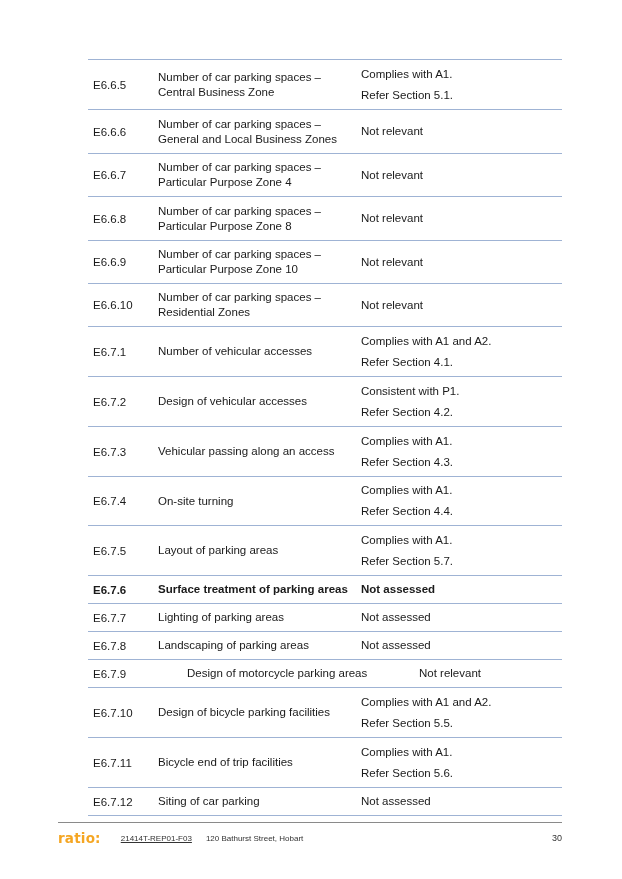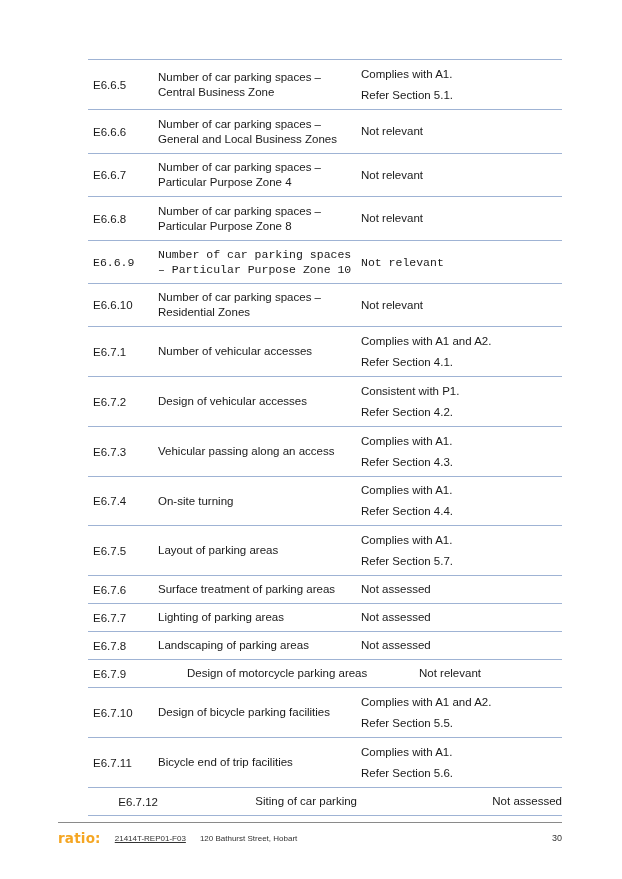--- a/index.html
+++ b/index.html
@@ -11,21 +11,21 @@
          box-sizing: border-box; }
   .c1 { width: 70px; padding-left: 5px; font-size: 11.5px; box-sizing: border-box; }
   .c2 { width: 203px; font-size: 11.5px; line-height: 15px; box-sizing: border-box; padding-right: 4px; }
   .c3 { flex: 1; font-size: 11.5px; box-sizing: border-box; }
   .c3 .line { display: block; line-height: 21px; }
   .footer-rule { position: absolute; left: 58px; top: 822px; width: 504px; height: 0;
                  border-top: 1.5px solid #8a8a8a; }
   .footer { position: absolute; left: 58px; top: 829px; width: 504px; height: 18px;
             display: flex; align-items: center; font-size: 8px; color: #333; }
   .logo { font-family: "DejaVu Sans", sans-serif; font-weight: bold; font-size: 13.5px;
-          color: #f5a623; letter-spacing: 0.2px; margin-right: 14px; }
+          color: #f5a623; letter-spacing: 0.2px; margin-right: 20px; }
   .docref { margin-right: 14px; text-decoration: underline; }
   .page { margin-left: auto; font-size: 9px; }
 </style>
 </head>
 <body>
 
 <div class="table" id="tbl">
     <div class="row" style="height: 50px;">
       <div class="c1">E6.6.5</div>
       <div class="c2">Number of car parking spaces – Central Business Zone</div>
@@ -48,21 +48,21 @@
         <span class="line">Not relevant</span>
       </div>
     </div>
     <div class="row" style="height: 44px;">
       <div class="c1">E6.6.8</div>
       <div class="c2">Number of car parking spaces – Particular Purpose Zone 8</div>
       <div class="c3">
         <span class="line">Not relevant</span>
       </div>
     </div>
-    <div class="row" style="height: 43px; font-family: Liberation Mono, monospace;">
+    <div class="row" style="height: 43px;">
       <div class="c1">E6.6.9</div>
       <div class="c2">Number of car parking spaces – Particular Purpose Zone 10</div>
       <div class="c3">
         <span class="line">Not relevant</span>
       </div>
     </div>
     <div class="row" style="height: 43px; justify-content: center;">
       <div class="c1">E6.6.10</div>
       <div class="c2">Number of car parking spaces – Residential Zones</div>
       <div class="c3">
@@ -102,21 +102,21 @@
       </div>
     </div>
     <div class="row" style="height: 50px;">
       <div class="c1">E6.7.5</div>
       <div class="c2">Layout of parking areas</div>
       <div class="c3">
         <span class="line">Complies with A1.</span>
         <span class="line">Refer Section 5.7.</span>
       </div>
     </div>
-    <div class="row" style="height: 28px;">
+    <div class="row" style="height: 28px; font-weight: bold;">
       <div class="c1">E6.7.6</div>
       <div class="c2">Surface treatment of parking areas</div>
       <div class="c3">
         <span class="line">Not assessed</span>
       </div>
     </div>
     <div class="row" style="height: 28px;">
       <div class="c1">E6.7.7</div>
       <div class="c2">Lighting of parking areas</div>
       <div class="c3">
@@ -146,21 +146,21 @@
       </div>
     </div>
     <div class="row" style="height: 50px;">
       <div class="c1">E6.7.11</div>
       <div class="c2">Bicycle end of trip facilities</div>
       <div class="c3">
         <span class="line">Complies with A1.</span>
         <span class="line">Refer Section 5.6.</span>
       </div>
     </div>
-    <div class="row" style="height: 28px; text-align: right;">
+    <div class="row" style="height: 28px;">
       <div class="c1">E6.7.12</div>
       <div class="c2">Siting of car parking</div>
       <div class="c3">
         <span class="line">Not assessed</span>
       </div>
     </div>
   </div>
 
 <div class="footer-rule"></div>
 <div class="footer">

